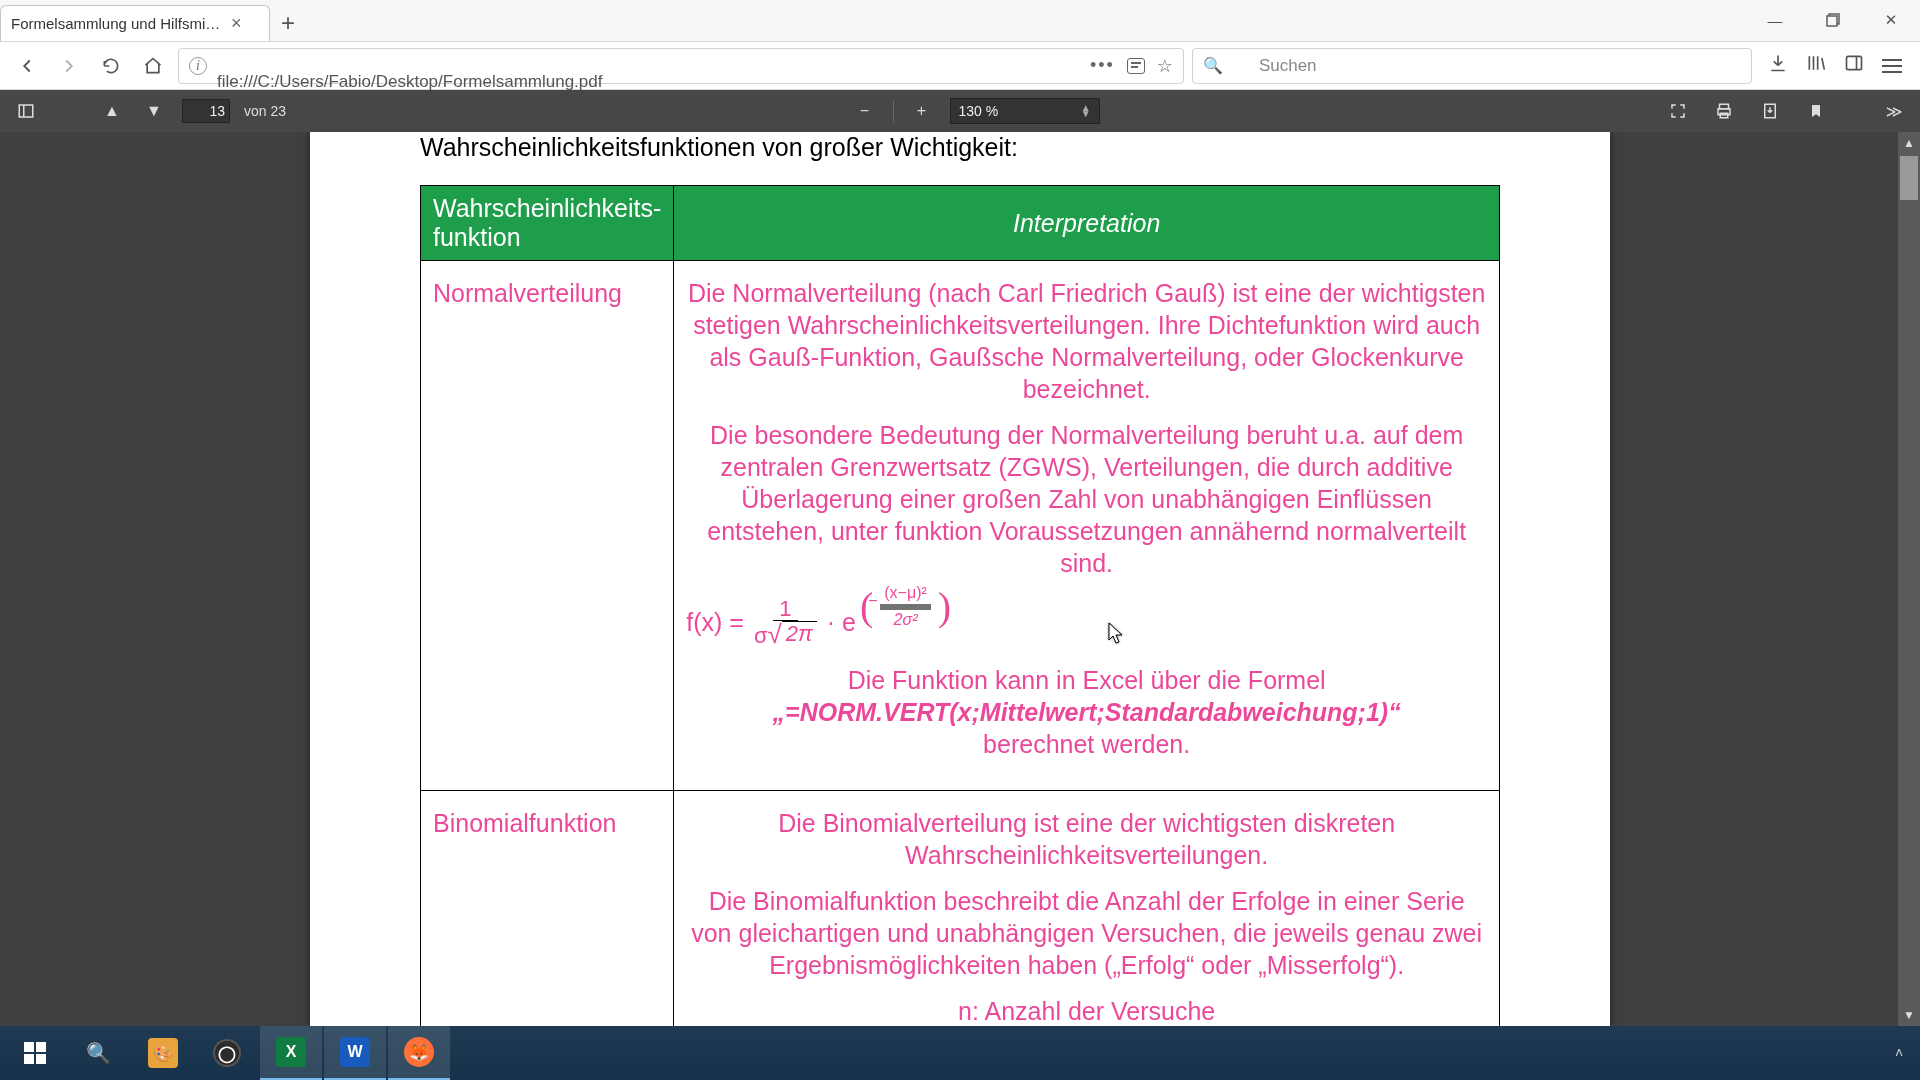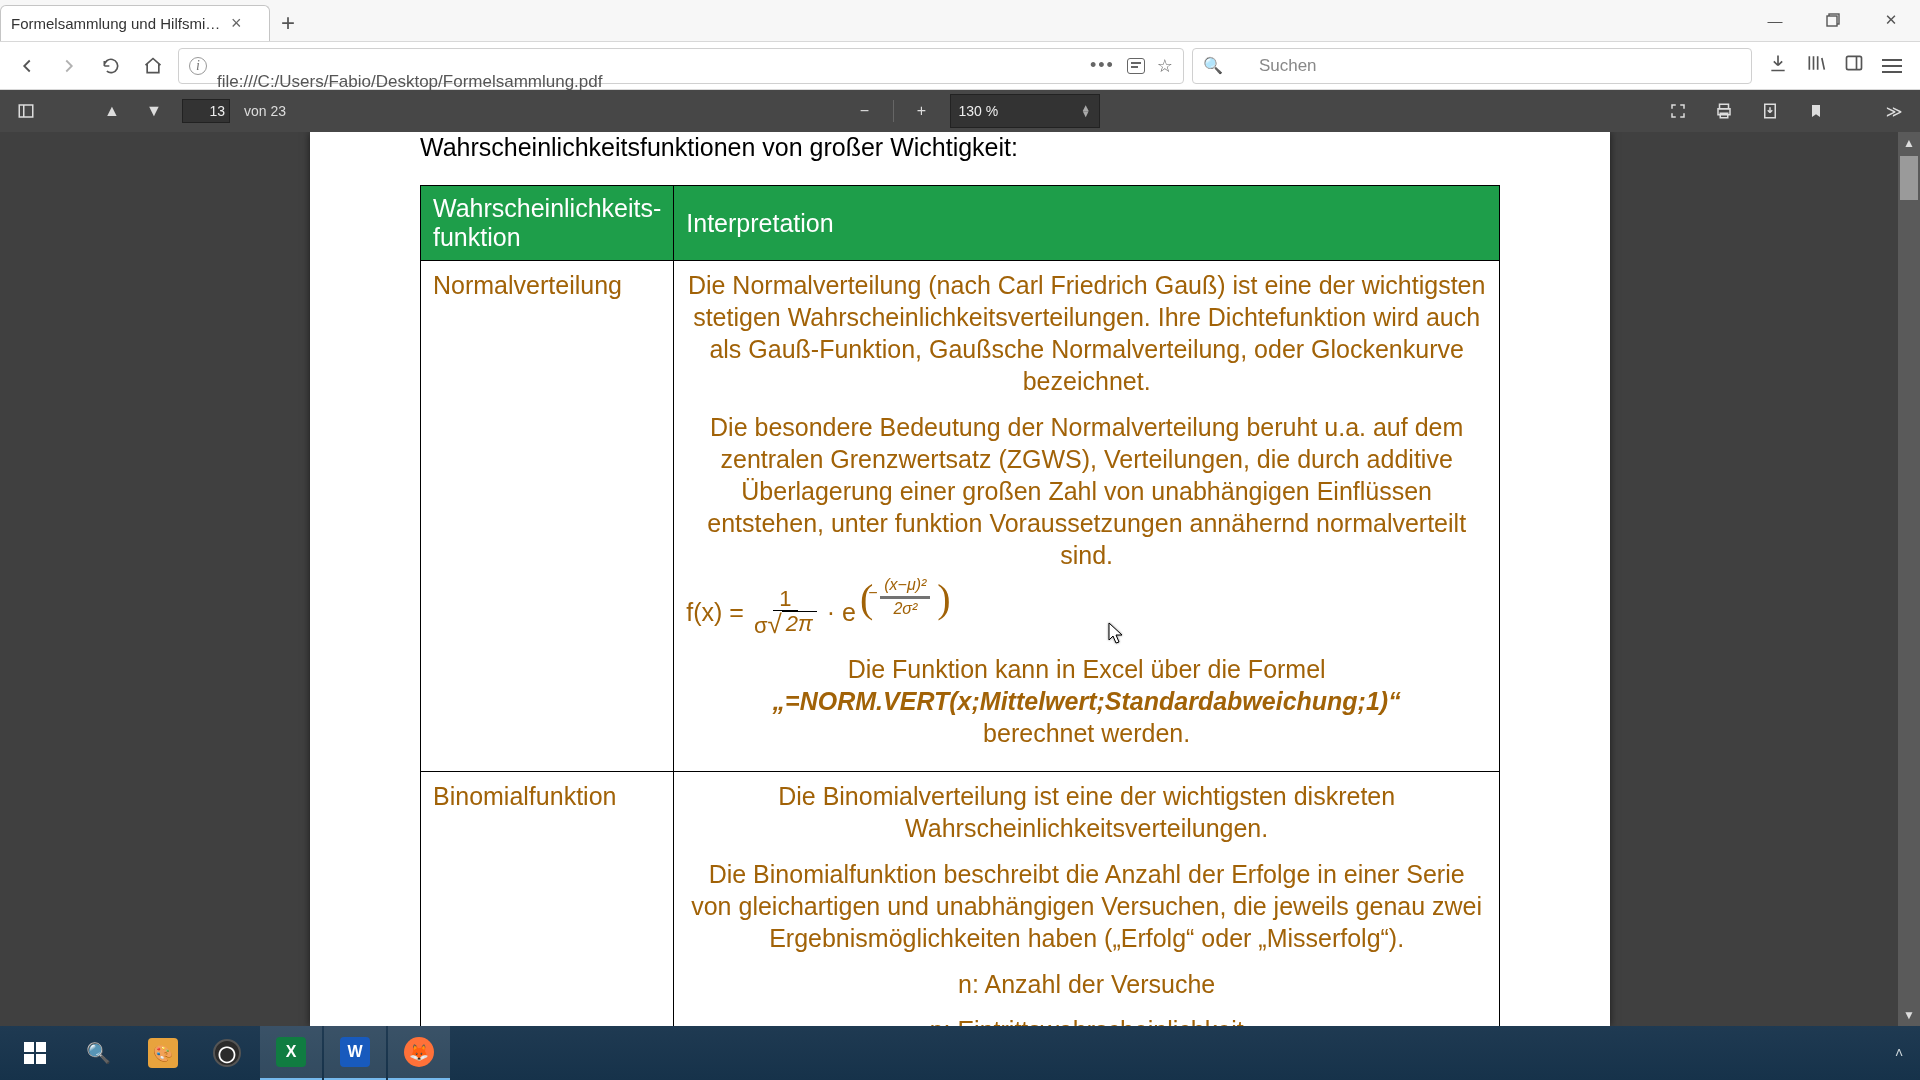--- a/index.html
+++ b/index.html
@@ -29,51 +29,51 @@
 .hamburger { display: flex; flex-direction: column; gap: 4px; }
 .hamburger span { width: 20px; height: 2px; background: #555; display: block; }
 
 
 .pdfbar { height: 42px; background: #474747; display: flex; align-items: center; padding: 0 12px; gap: 14px; color: #eee; }
 .pdfbar .tb-btn { width: 28px; height: 28px; display: flex; align-items: center; justify-content: center; color: #ddd; }
 .pdfbar input.pagebox { width: 48px; height: 24px; background: #333; border: 1px solid #222; color: #eee; text-align: right; padding-right: 4px; font-size: 14px; }
 .pdfbar .page-of { font-size: 14px; color: #ddd; }
 .pdfbar .spacer { flex: 1; }
 .pdfbar .center { display: flex; align-items: center; gap: 14px; }
-.pdfbar .zoom-sel { height: 34px; background: #333; border: 1px solid #222; color: #eee; font-size: 14px; padding: 0 26px 0 8px; position: relative; min-width: 150px; display: flex; align-items: center; }
+.pdfbar .zoom-sel { height: 26px; background: #333; border: 1px solid #222; color: #eee; font-size: 14px; padding: 0 26px 0 8px; position: relative; min-width: 150px; display: flex; align-items: center; }
 .zoom-caret { position: absolute; right: 8px; color: #aaa; font-size: 10px; display:flex; flex-direction:column; line-height:6px;}
 .pdfbar-right { display:flex; gap:18px; align-items:center; }
 .expand-icon { font-size: 16px; }
 
 
 .pdf-viewport { position: absolute; top: 132px; bottom: 54px; left: 0; right: 0; background: #404040; overflow: hidden; }
 .pdf-scroll { position:absolute; right:0; top:0; bottom:0; width:22px; background:#5a5a5a; }
 .pdf-scroll .thumb { position:absolute; left:2px; right:2px; top:0; height:22px; background:#9a9a9a; }
 .pdf-scroll .arrow-up { position:absolute; left:0; right:0; top:0; height:22px; display:flex; align-items:center; justify-content:center; color:#ddd; font-size:12px; }
 .pdf-scroll .arrow-down { position:absolute; left:0; right:0; bottom:0; height:22px; display:flex; align-items:center; justify-content:center; color:#ddd; font-size:12px; }
 .page { position: absolute; left: 310px; width: 1300px; top: 0; bottom: 0; background: #ffffff; box-shadow: 0 0 8px rgba(0,0,0,.6); padding: 0 110px; overflow:hidden; }
 .intro { font-size: 25px; font-family: Arial, sans-serif; color: #000; margin-top: 0; line-height: 1.25; }
 table.dist { width: 100%; border-collapse: collapse; margin-top: 22px; font-family: Arial, sans-serif; }
 table.dist th { background: #1e9e4a; color: #fff; font-size: 25px; text-align: left; padding: 8px 12px; font-weight: normal; border: 1px solid #000; }
-table.dist th.col-int { text-align: left; }
-table.dist td { border: 1px solid #000; font-size: 25px; color: #a16207; vertical-align: top; padding: 8px 12px; line-height: 1.28; }
+table.dist th.col-int { text-align: center; font-style: italic; }
+table.dist td { border: 1px solid #000; font-size: 25px; color: #ec4899; vertical-align: top; padding: 16px 12px; line-height: 1.28; }
 table.dist td.name { width: 230px; }
 .para { margin-bottom: 14px; text-align: center; }
 .formula-row { margin: 10px 0 14px 0; display:flex; align-items:center; gap:4px; font-family: 'Cambria Math', 'Times New Roman', serif; font-size:25px;}
 .frac { display:inline-flex; flex-direction:column; align-items:center; font-size:22px; line-height:1.05;}
 .frac .num { border-bottom: 1.5px solid #000; padding: 0 6px; }
 .frac .den { padding: 0 6px; }
 .sqrt { display:inline-flex; align-items:flex-start;}
 .sqrt .rad { font-size:26px; line-height:1;}
 .sqrt .arg { border-top:1.5px solid #000; padding:0 4px; font-style:italic;}
 .sup-exp { display:inline-block; position:relative; }
 .exp-paren { font-size:40px; font-family:'Times New Roman',serif; line-height:0.6; position:relative; top:2px;}
 .exp-inner { display:inline-flex; flex-direction:column; align-items:center; font-size:16px; position:relative; top:-20px;}
 .exp-inner .minus { position:absolute; left:-12px; top:8px;}
-.exp-inner .en { border-bottom:3px solid #737373; padding:0 4px; font-style:italic;}
+.exp-inner .en { border-bottom:6px solid #737373; padding:0 4px; }
 .exp-inner .ed { padding:0 4px; font-style:italic;}
 .bolditalic { font-weight:bold; font-style:italic; }
 .cursor-arrow { position:absolute; pointer-events:none; }
 .cursor-arrow svg { filter: drop-shadow(0 0 1px rgba(0,0,0,.5)); }
 
 
 .taskbar { position: absolute; left: 0; right: 0; bottom: 0; height: 54px; background: linear-gradient(#1f3a52, #16324a); display: flex; align-items: center; padding: 0 4px; gap: 2px; }
 .task-item { width: 62px; height: 54px; display: flex; align-items: center; justify-content: center; }
 .task-item.active { background: rgba(255,255,255,.12); border-bottom: 2px solid #76b9ed; }
 .start-icon { display:grid; grid-template-columns: 10px 10px; grid-template-rows:10px 10px; gap:2px;}

